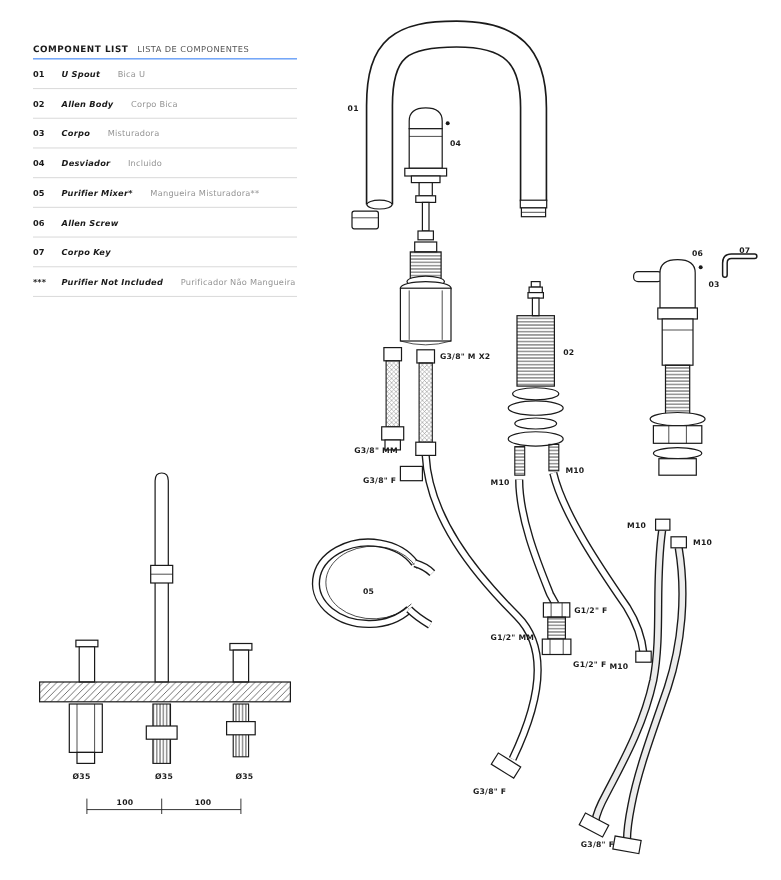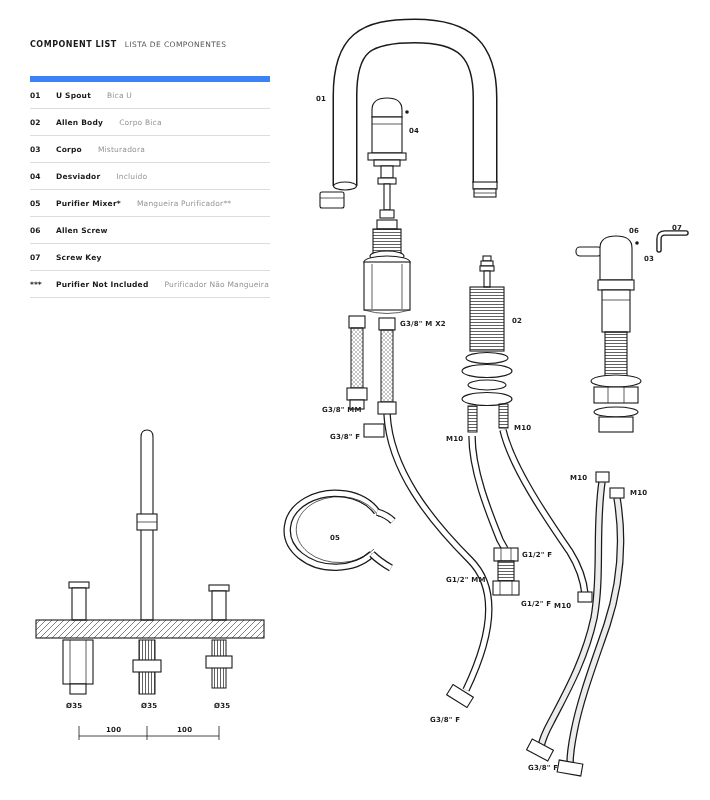--- a/index.html
+++ b/index.html
@@ -2,26 +2,26 @@
 <html><head>
 <meta charset="utf-8">
 <style>
   * { margin:0; padding:0; box-sizing:border-box; }
   html,body { background:#ffffff; }
   body { width:710px; height:800px; font-family:"DejaVu Sans", sans-serif; }
   #sheet { position:relative; width:710px; height:800px; background:#fff; overflow:hidden; }
 
   
   .clist { position:absolute; left:30px; top:32px; width:240px; }
-  .clist-head { padding-bottom:25px; border-bottom:6px solid #3b82f6; }
+  .clist-head { padding-bottom:2px; border-bottom:1px solid #3b82f6; }
   .t-en { font-size:8px; font-weight:bold; letter-spacing:.5px; color:#1a1a1a; }
   .t-pt { font-size:7.5px; color:#555; letter-spacing:.4px; margin-left:3px; }
   .clist-row { display:flex; align-items:baseline; padding:9px 0 8px; border-bottom:1px solid #dcdcdc; }
   .c-num { flex:0 0 26px; font-size:7.5px; font-weight:bold; color:#1a1a1a; }
-  .c-en  { font-size:7.5px; font-weight:bold; color:#1a1a1a; letter-spacing:.2px; white-space:nowrap; }
+  .c-en  { font-size:7.5px; font-weight:bold; color:#1a1a1a; letter-spacing:.2px; white-space:nowrap;font-style:italic; }
   .c-pt  { font-size:7.5px; color:#949494; margin-left:16px; letter-spacing:.2px; white-space:nowrap; }
 
   
   svg { position:absolute; left:0; top:0; }
   .outline { fill:#fff; stroke:#1a1a1a; stroke-width:1.1; }
   .thin { stroke:#1a1a1a; stroke-width:.7; fill:none; }
   .lbl { font-family:"DejaVu Sans", sans-serif; font-size:7px; font-weight:bold; fill:#1a1a1a; letter-spacing:.2px; }
   .dim { stroke:#1a1a1a; stroke-width:.8; }
   .hose-o { fill:none; stroke:#1a1a1a; stroke-width:7.5; }
   .hose-i { fill:none; stroke:#ffffff; stroke-width:5; }
@@ -55,30 +55,30 @@
       <span class="c-pt">Misturadora</span>
     </div>
     <div class="clist-row">
       <span class="c-num">04</span>
       <span class="c-en">Desviador</span>
       <span class="c-pt">Incluido</span>
     </div>
     <div class="clist-row">
       <span class="c-num">05</span>
       <span class="c-en">Purifier Mixer*</span>
-      <span class="c-pt">Mangueira Purificador**</span>
+      <span class="c-pt">Mangueira Misturadora**</span>
     </div>
     <div class="clist-row">
       <span class="c-num">06</span>
       <span class="c-en">Allen Screw</span>
       <span class="c-pt"></span>
     </div>
     <div class="clist-row">
       <span class="c-num">07</span>
-      <span class="c-en">Screw Key</span>
+      <span class="c-en">Corpo Key</span>
       <span class="c-pt"></span>
     </div>
     <div class="clist-row">
       <span class="c-num">***</span>
       <span class="c-en">Purifier Not Included</span>
       <span class="c-pt">Purificador Não Mangueira</span>
     </div>
   </section>
 
   <svg width="710" height="800" viewBox="0 0 710 800">

